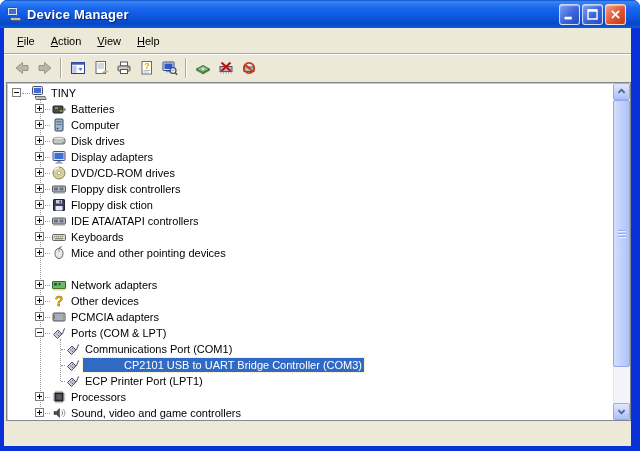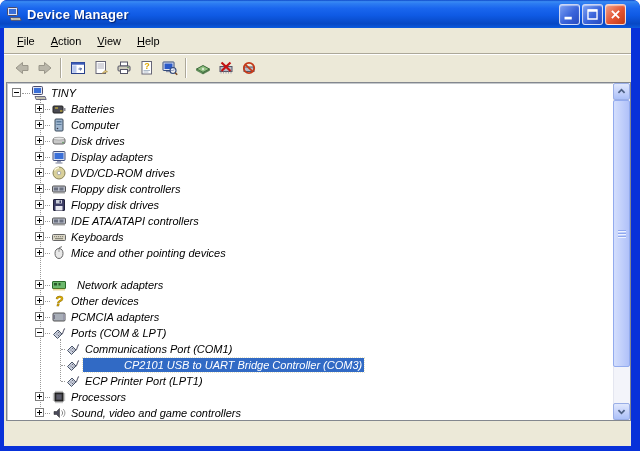--- a/index.html
+++ b/index.html
@@ -27,21 +27,21 @@
   
   .toolbar{position:absolute;left:4px;top:53px;width:627px;height:29px;background:var(--chrome,#ece9d8);
     border-top:1px solid #aca899;box-shadow:inset 0 1px 0 #ffffff;
     display:flex;align-items:center;padding-left:6px;}
   .tb-btn{width:23px;height:22px;display:grid;place-items:center;background:transparent;border:1px solid transparent;padding:0;}
   .tb-btn svg{width:16px;height:16px;display:block;}
   .tb-sep{width:2px;height:20px;margin:0 4px;background:linear-gradient(90deg,#aca899 0 1px,#ffffff 1px 2px);}
   
   .content{position:absolute;left:4px;top:82px;width:627px;height:364px;background:var(--chrome,#ece9d8);}
   .treeview{position:absolute;left:2px;top:0;width:625px;height:339px;background:#fff;
-    border:1px solid #83878e;box-shadow:inset 1px 1px 0 rgba(90,100,110,.35);font-style:italic;}
+    border:1px solid #83878e;box-shadow:inset 1px 1px 0 rgba(90,100,110,.35);}
   .tree-canvas{position:absolute;left:0;top:0;right:17px;bottom:0;overflow:hidden;}
   .tree-row{position:absolute;left:0;height:16px;width:100%;}
   .guide-v{position:absolute;width:1px;border-left:1px dotted #9a9a9a;}
   .guide-h{position:absolute;height:1px;border-top:1px dotted #9a9a9a;}
   .expander{position:absolute;width:9px;height:9px;background:#fff;border:1px solid #7e7e7e;}
   .expander .hbar{position:absolute;left:1px;top:3px;width:5px;height:1px;background:#000;}
   .expander .vbar{position:absolute;left:3px;top:1px;width:1px;height:5px;background:#000;}
   .tree-icon{position:absolute;top:0;width:16px;height:16px;}
   .tree-icon svg{width:16px;height:16px;display:block;}
   .tree-label{position:absolute;top:1px;font-size:11px;line-height:12px;padding:1px 2px;white-space:nowrap;color:#000;}
@@ -320,21 +320,21 @@
               <span class="vbar"></span>
             </span>
             <span class="tree-icon" style="left: 44px;">
               <svg viewBox="0 0 16 16">
                 <rect x="2.5" y="2.5" width="11" height="11" rx="0.5" fill="#3c3c64" stroke="#20203a"></rect>
                 <rect x="5" y="3" width="6" height="3.5" fill="#c8ccd8"></rect>
                 <rect x="8.5" y="3.5" width="1.5" height="2.5" fill="#3c3c64"></rect>
                 <rect x="4.5" y="9" width="7" height="4.5" fill="#e8e8f0"></rect>
               </svg>
             </span>
-            <span class="tree-label" style="left: 62px;">Floppy disk drives</span>
+            <span class="tree-label" style="left: 62px;">Floppy disk ction</span>
           </div>
           <div class="tree-row" style="top: 130px;">
             <div class="guide-h" style="left: 38px; width: 5px; top: 8px;"></div>
             <span class="expander" style="left: 28px; top: 3px;">
               <span class="hbar"></span>
               <span class="vbar"></span>
             </span>
             <span class="tree-icon" style="left: 44px;">
               <svg viewBox="0 0 16 16">
                 <rect x="1.5" y="5" width="13" height="6" rx="1" fill="#b8bcc8" stroke="#555"></rect>
@@ -388,21 +388,21 @@
               <span class="vbar"></span>
             </span>
             <span class="tree-icon" style="left: 44px;">
               <svg viewBox="0 0 16 16">
                 <rect x="1.5" y="4.5" width="13" height="7" rx="0.5" fill="#6cb86c" stroke="#2a6a2a"></rect>
                 <rect x="3" y="6" width="3" height="2.5" fill="#2a5a2a"></rect>
                 <rect x="7.5" y="6" width="2" height="2.5" fill="#2a5a2a"></rect>
                 <path d="M3 11.5 v2 M5 11.5 v2 M7 11.5 v2 M9 11.5 v2 M11 11.5 v2 M13 11.5 v2" stroke="#c8a820" stroke-width="0.9"></path>
               </svg>
             </span>
-            <span class="tree-label" style="left: 68px;">Network adapters</span>
+            <span class="tree-label" style="left: 62px;">Network adapters</span>
           </div>
           <div class="tree-row" style="top: 210px;">
             <div class="guide-h" style="left: 38px; width: 5px; top: 8px;"></div>
             <span class="expander" style="left: 28px; top: 3px;">
               <span class="hbar"></span>
               <span class="vbar"></span>
             </span>
             <span class="tree-icon" style="left: 44px;">
               <svg viewBox="0 0 16 16">
                 <text x="8" y="13" font-size="14" font-weight="bold" text-anchor="middle" fill="#e0b000" stroke="#8a6a00" stroke-width="0.4">?</text>

